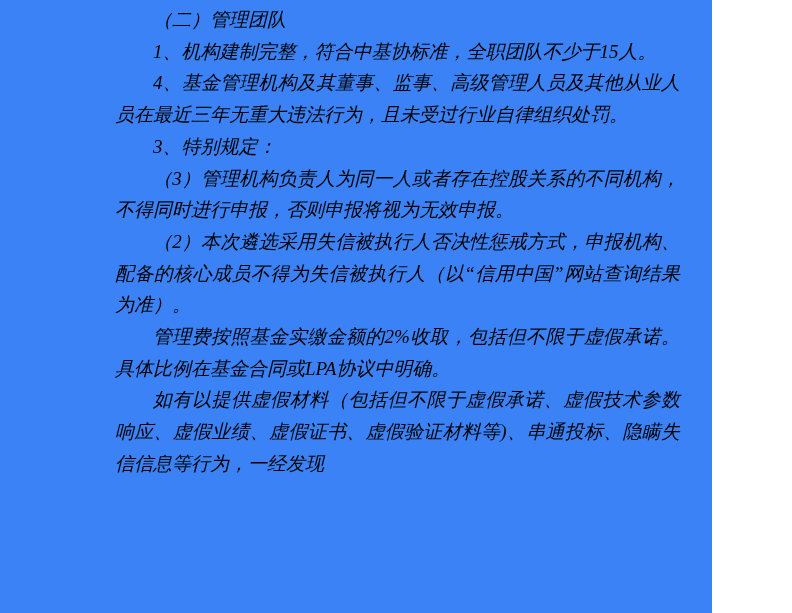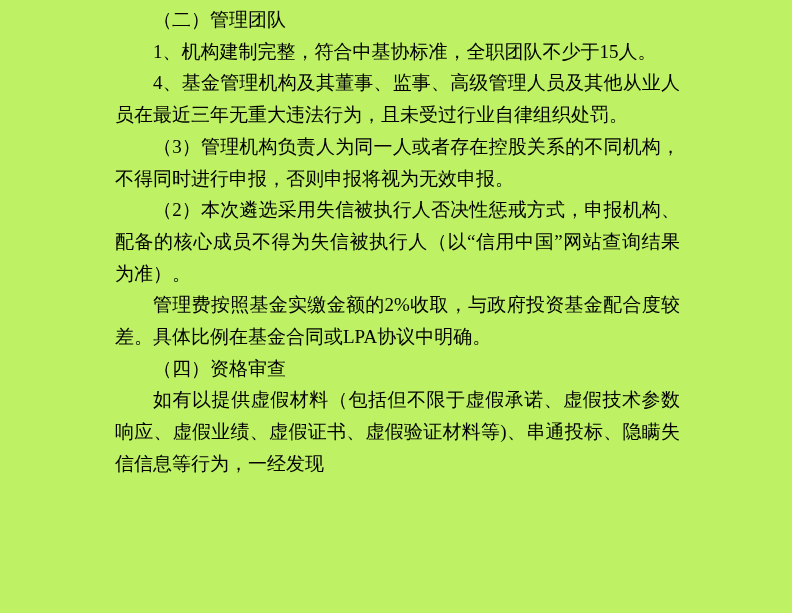--- a/index.html
+++ b/index.html
@@ -2,24 +2,25 @@
 <html><head>
 <meta charset="utf-8">
 <style>
   html, body {
     margin: 0;
     padding: 0;
     background: #ffffff;
   }
   .page {
     position: relative;
-    width: 792px;
+    width: 712px;
     height: 613px;
-    background: #bef264;
+    background: #3b82f6;
     overflow: hidden;
+    font-style: italic;
   }
   .doc {
     position: absolute;
     left: 115px;
     top: 4px;
     width: 565px;
     color: #000000;
     font-family: "Liberation Serif", "DejaVu Serif", serif;
     font-size: 19px;
     line-height: 31.7px;
@@ -34,19 +35,19 @@
   }
 </style>
 </head>
 <body>
 
 <div class="page">
   <div class="doc">
     <p class="para">（二）管理团队</p>
     <p class="para">1、机构建制完整，符合中基协标准，全职团队不少于15人。</p>
     <p class="para">4、基金管理机构及其董事、监事、高级管理人员及其他从业人员在最近三年无重大违法行为，且未受过行业自律组织处罚。</p>
+    <p class="para">3、特别规定：</p>
     <p class="para">（3）管理机构负责人为同一人或者存在控股关系的不同机构，不得同时进行申报，否则申报将视为无效申报。</p>
     <p class="para">（2）本次遴选采用失信被执行人否决性惩戒方式，申报机构、配备的核心成员不得为失信被执行人（以“信用中国”网站查询结果为准）。</p>
-    <p class="para">管理费按照基金实缴金额的2%收取，与政府投资基金配合度较差。具体比例在基金合同或LPA协议中明确。</p>
-    <p class="para">（四）资格审查</p>
+    <p class="para">管理费按照基金实缴金额的2%收取，包括但不限于虚假承诺。具体比例在基金合同或LPA协议中明确。</p>
     <p class="para">如有以提供虚假材料（包括但不限于虚假承诺、虚假技术参数响应、虚假业绩、虚假证书、虚假验证材料等)、串通投标、隐瞒失信信息等行为，一经发现</p>
   </div>
 </div>
 
 </body></html>

